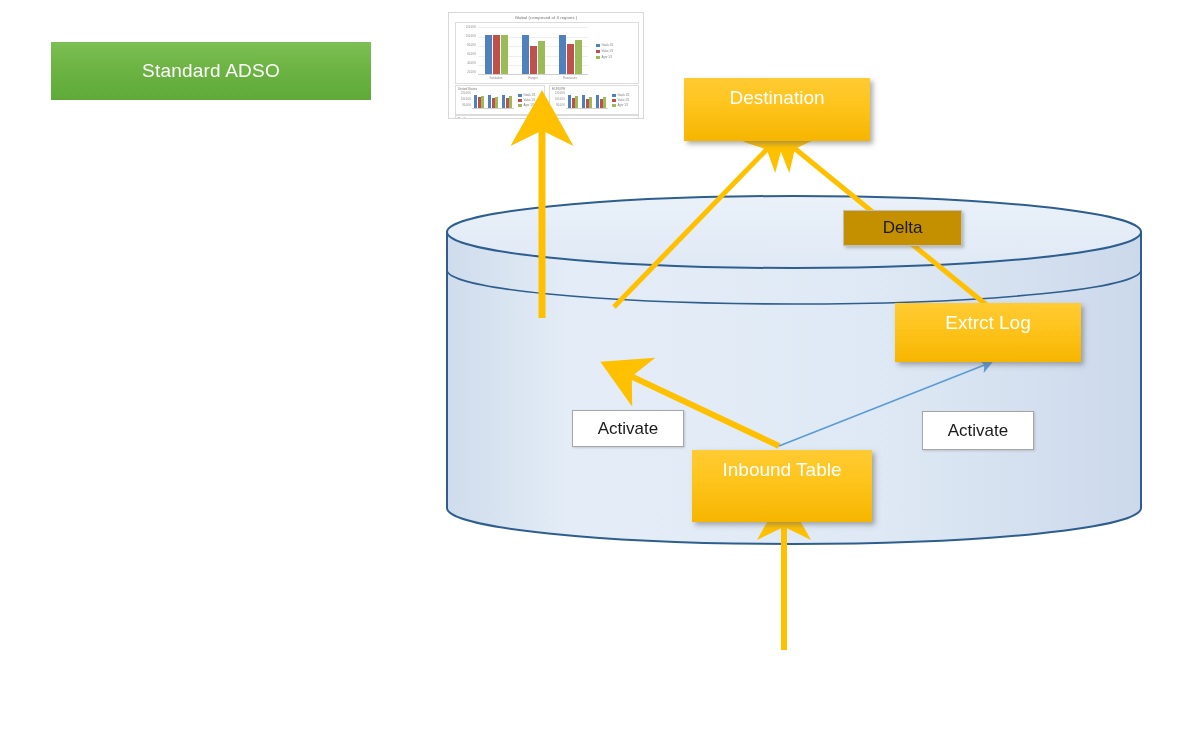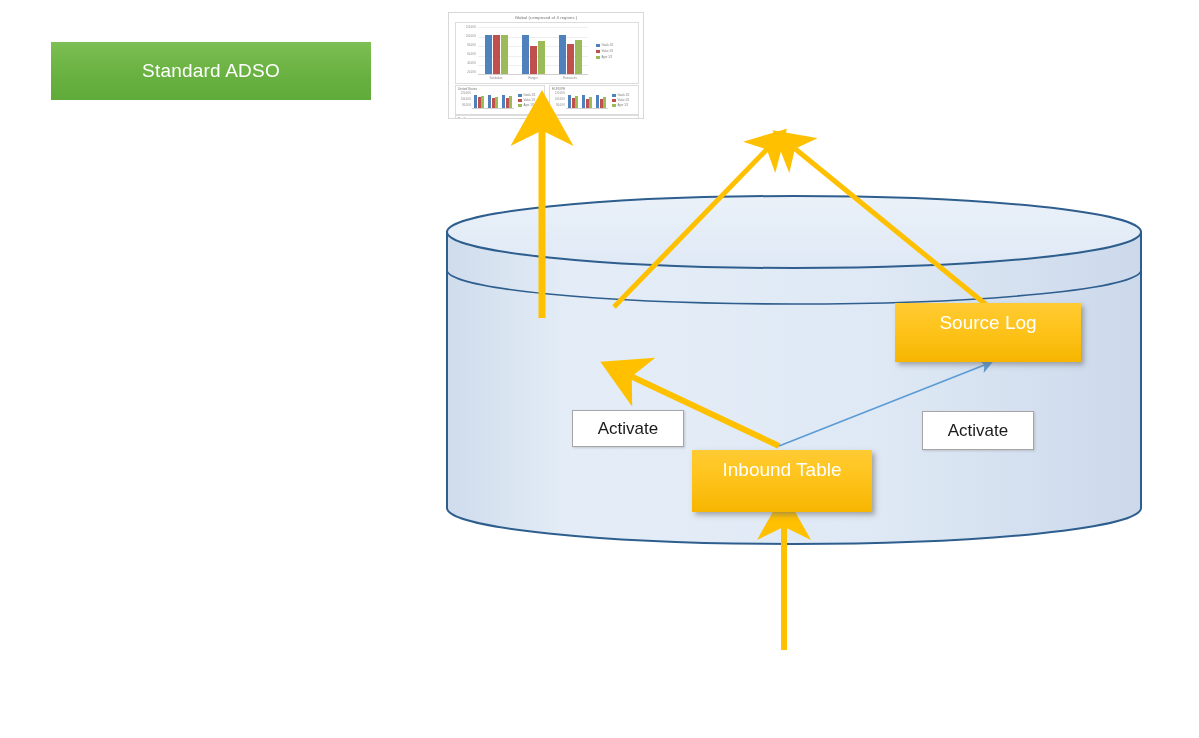--- a/index.html
+++ b/index.html
@@ -235,32 +235,38 @@
 
     </div>
     <div class="mini-panel" style="left:100px;top:102px;width:88px;height:14px;">
       <div class="mini-sub-title" style="left:2px;top:1px;">Asia-region</div>
 
     </div>
   </div>
 
   <div class="adso-cap">ADSO</div>
 
+  <div class="ybox layer-boxes" style="left:668px;top:78px;width:186px;height:63px;">
+    <span>Destination</span>
+  </div>
 
 
   <div class="ybox layer-boxes" style="left:879px;top:303px;width:186px;height:59px;">
-    <span>Source Log</span>
-  </div>
-
-  <div class="ybox layer-boxes" style="left:676px;top:450px;width:180px;height:62px;">
+    <span>Extrct Log</span>
+  </div>
+
+  <div class="ybox layer-boxes" style="left:676px;top:450px;width:180px;height:72px;">
     <span>Inbound Table</span>
   </div>
 
 
 
+  <div class="olive layer-tags" style="left:827px;top:210px;width:117px;height:34px;">
+    <span>Delta</span>
+  </div>
 
 
   <div class="wlabel layer-tags" style="left:556px;top:410px;width:110px;height:35px;">
     <span>Activate</span>
   </div>
 
   <div class="wlabel layer-tags" style="left:906px;top:411px;width:110px;height:37px;">
     <span>Activate</span>
   </div>
 

